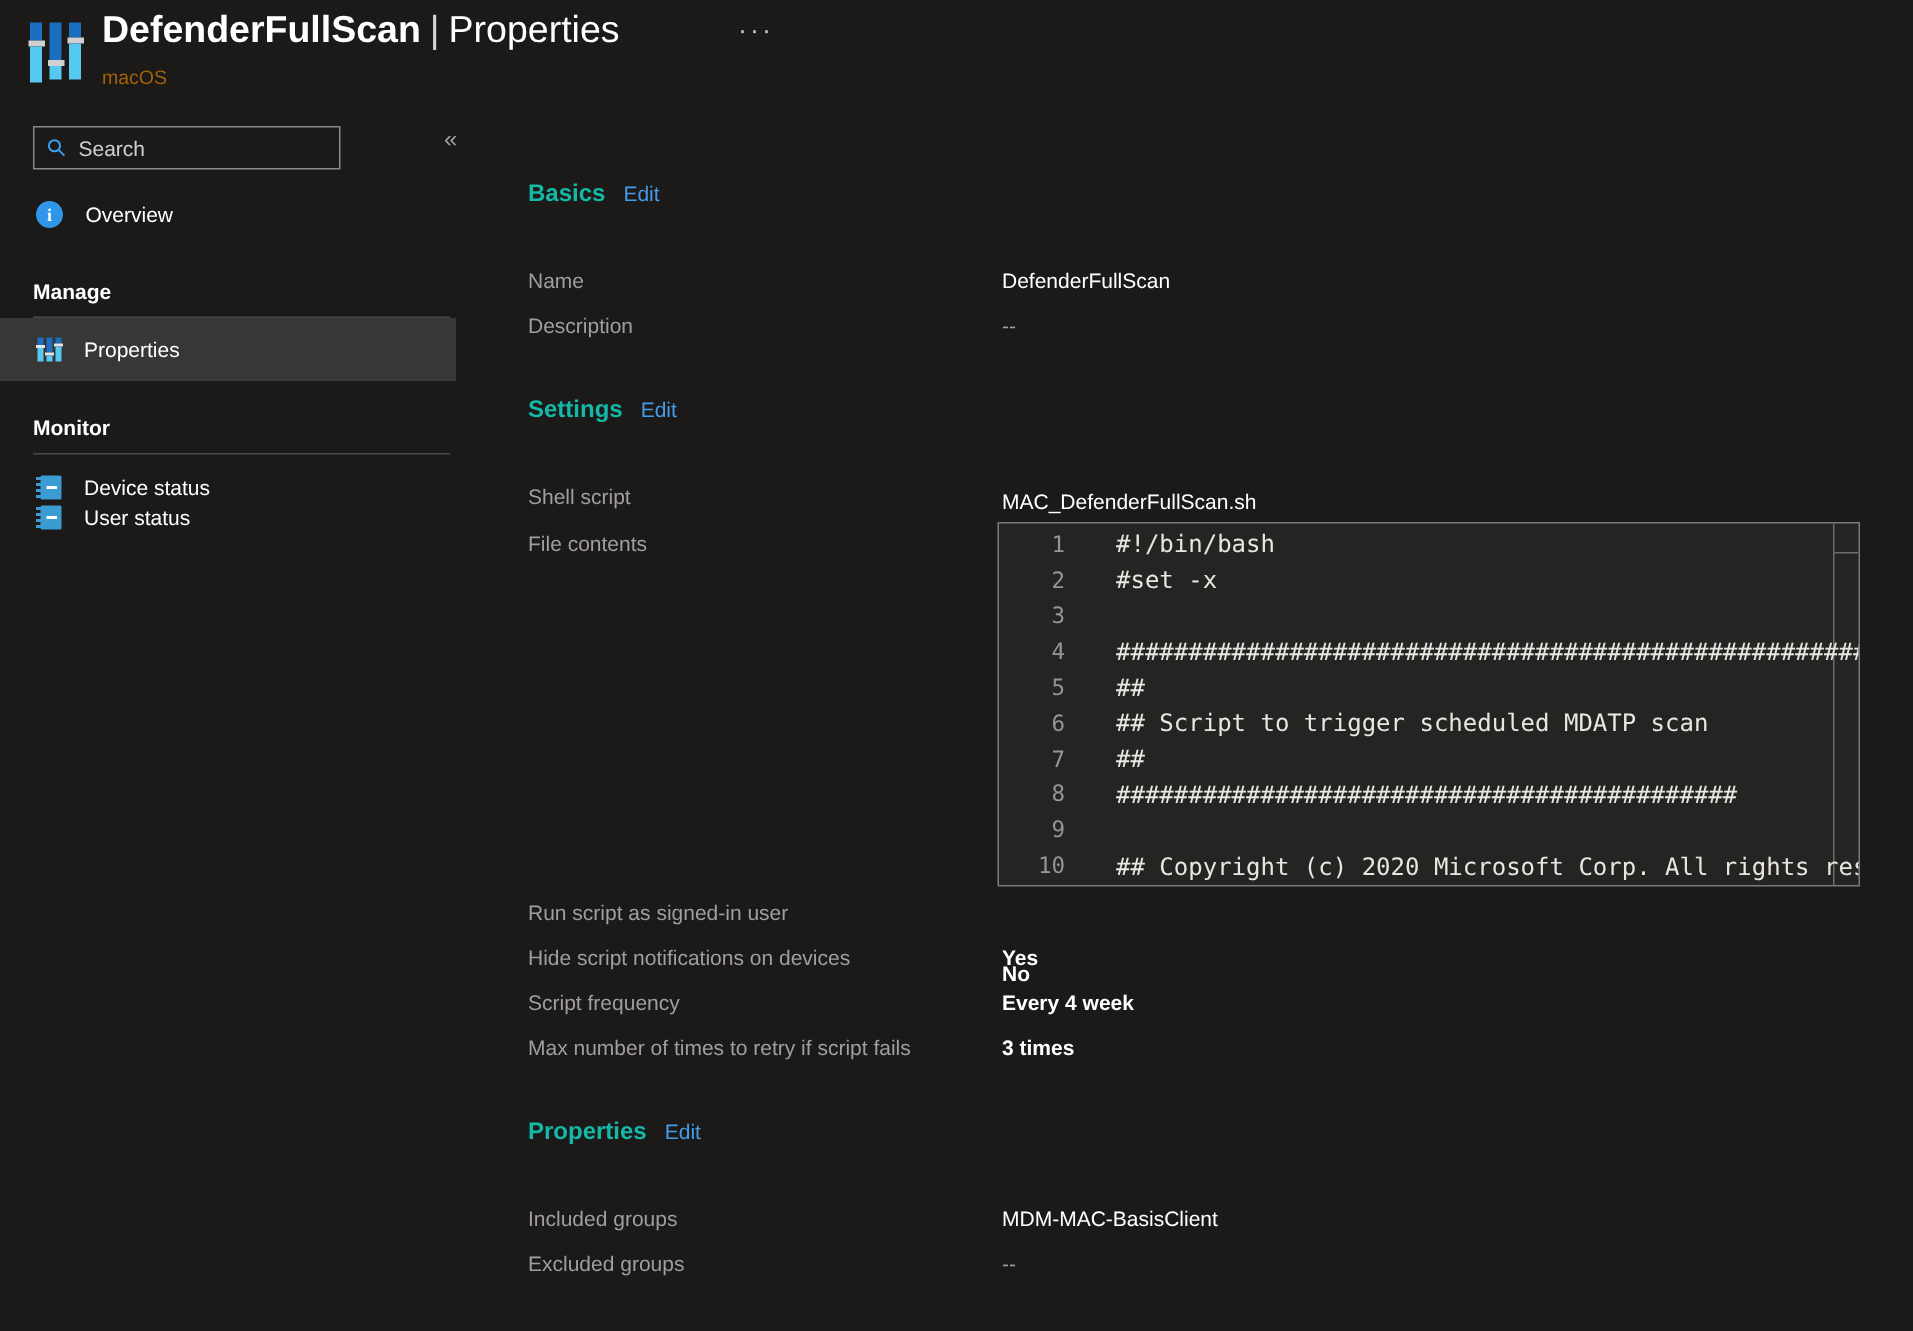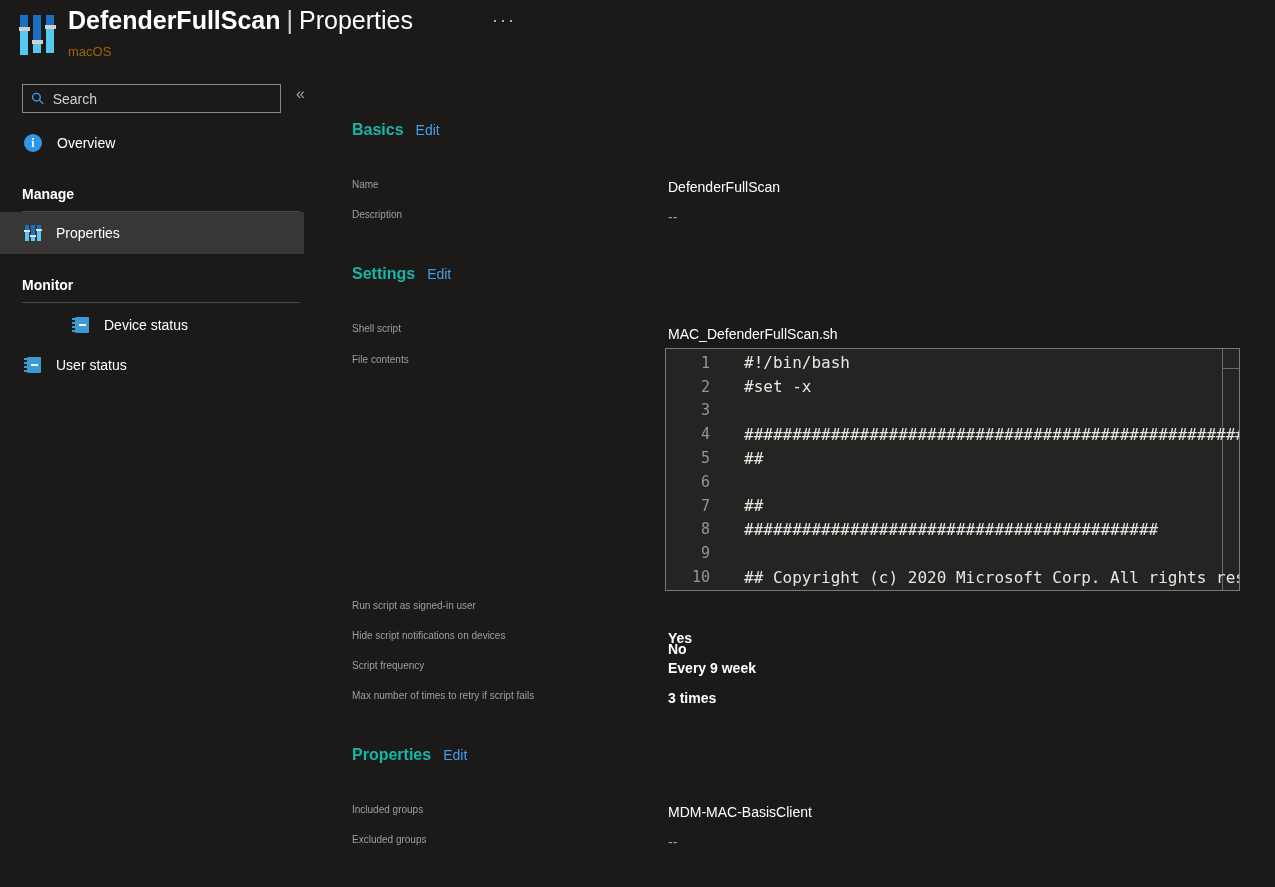--- a/index.html
+++ b/index.html
@@ -18,21 +18,21 @@
   .slider-bar .handle    { width: 11px; height: 4px; background: #d0d0d0; }
   .page-title { left: 68px; top: 6px; font-size: 25px; white-space: nowrap; }
   .page-title .t-bold { font-weight: 700; }
   .page-title .t-sep  { font-weight: 400; color: #d8d6d4; padding: 0 6px; }
   .page-title .t-reg  { font-weight: 400; }
   .page-subtitle { left: 68px; top: 44px; font-size: 13px; color: #a16207; }
   .more-btn { left: 492px; top: 10px; font-size: 18px; color: #c8c6c4; letter-spacing: 2px; cursor: pointer; }
 
   
   .search-box {
-    left: 22px; top: 84px; width: 259px; height: 29px;
+    left: 22px; top: 84px; width: 205px; height: 29px;
     border: 1px solid #8a8886; display: flex; align-items: center; padding: 0 8px; gap: 8px;
     background: transparent;
     justify-content: center;
   }
   .search-box input {
     background: transparent; border: none; outline: none; color: #ffffff;
     font-family: "Liberation Sans", sans-serif; font-size: 14px; width: 100%;
   }
   .search-box input::placeholder { color: #d2d0ce; opacity: 1; }
   .collapse-btn { left: 296px; top: 85px; font-size: 16px; color: #a19f9d; cursor: pointer; }
@@ -63,21 +63,21 @@
     background: repeating-linear-gradient(to bottom, #3b9bd3 0 2px, transparent 2px 4px);
   }
   .report-icon .body { position: absolute; left: 3px; top: 0; right: 0; bottom: 0; background: #3b9bd3; border-radius: 1px; }
   .report-icon .dash { position: absolute; left: 7px; top: 7px; width: 7px; height: 2px; background: #ffffff; }
 
   
   .section-header { left: 352px; display: flex; align-items: baseline; gap: 12px; }
   .section-title { font-size: 16px; font-weight: 700; color: #14b8a6; }
   .edit-link { font-size: 14px; color: #459ce7; cursor: pointer; }
 
-  .row-label { left: 352px; font-size: 10px; color: #a19f9d; white-space: nowrap; text-align: right; }
+  .row-label { left: 352px; font-size: 14px; color: #a19f9d; white-space: nowrap; text-align: right; }
   .row-value { left: 668px; font-size: 14px; color: #ffffff; white-space: nowrap; }
   .row-value.muted { color: #a19f9d; }
   .row-value.strong { font-weight: 700; }
 
   
   .code-box {
     left: 665px; top: 348px; width: 575px; height: 243px;
     border: 1px solid #7b7977; background: #252423; overflow: hidden;
   }
   .code-lines { position: relative; z-index: 2; padding-top: 2px; }
@@ -154,29 +154,29 @@
         <span class="mh"></span>
         <span class="ml" style="height:10px;"></span>
       </span>
   </span>
   <span>Properties</span>
 </div>
 
 <div class="abs nav-section" style="top:277px;">Monitor</div>
 <div class="abs nav-divider" style="top:302px;"></div>
 
-<div class="abs nav-item" style="top:306px;margin-left:48px;">
+<div class="abs nav-item" style="top:306px;">
   <span class="report-icon">
     <span class="teeth"></span>
       <span class="body"></span>
       <span class="dash"></span>
   </span>
   <span>Device status</span>
 </div>
-<div class="abs nav-item" style="top:346px;">
+<div class="abs nav-item" style="top:326px;">
   <span class="report-icon">
     <span class="teeth"></span>
       <span class="body"></span>
       <span class="dash"></span>
   </span>
   <span>User status</span>
 </div>
 
 <div class="abs section-header" style="top:121px;">
   <span class="section-title">Basics</span>
@@ -198,34 +198,34 @@
 <div class="abs code-box">
   <div class="code-scrollbar">
       <div class="thumb"></div>
     </div>
   <div class="code-lines">
     <div class="code-line"><span class="line-num">1</span><span class="line-text">#!/bin/bash</span></div>
     <div class="code-line"><span class="line-num">2</span><span class="line-text">#set -x</span></div>
     <div class="code-line"><span class="line-num">3</span><span class="line-text"></span></div>
     <div class="code-line"><span class="line-num">4</span><span class="line-text">####################################################################################################</span></div>
     <div class="code-line"><span class="line-num">5</span><span class="line-text">##</span></div>
-    <div class="code-line"><span class="line-num">6</span></div>
+    <div class="code-line"><span class="line-num">6</span><span class="line-text">## Script to trigger scheduled MDATP scan</span></div>
     <div class="code-line"><span class="line-num">7</span><span class="line-text">##</span></div>
     <div class="code-line"><span class="line-num">8</span><span class="line-text">###########################################</span></div>
     <div class="code-line"><span class="line-num">9</span><span class="line-text"></span></div>
     <div class="code-line"><span class="line-num">10</span><span class="line-text">## Copyright (c) 2020 Microsoft Corp. All rights reserved.</span></div>
   </div>
 </div>
 
 <div class="abs row-label" style="top:600px;">Run script as signed-in user</div>
 <div class="abs row-value strong" style="top:600px;margin-top:41px;">No</div>
 <div class="abs row-label" style="top:630px;">Hide script notifications on devices</div>
 <div class="abs row-value strong" style="top:630px;">Yes</div>
 <div class="abs row-label" style="top:660px;">Script frequency</div>
-<div class="abs row-value strong" style="top:660px;">Every 9 week</div>
+<div class="abs row-value strong" style="top:660px;">Every 4 week</div>
 <div class="abs row-label" style="top:690px;">Max number of times to retry if script fails</div>
 <div class="abs row-value strong" style="top:690px;">3 times</div>
 
 <div class="abs section-header" style="top:746px;">
   <span class="section-title">Properties</span>
   <span class="edit-link">Edit</span>
 </div>
 <div class="abs row-label" style="top:804px;">Included groups</div>
 <div class="abs row-value" style="top:804px;">MDM-MAC-BasisClient</div>
 <div class="abs row-label" style="top:834px;">Excluded groups</div>

